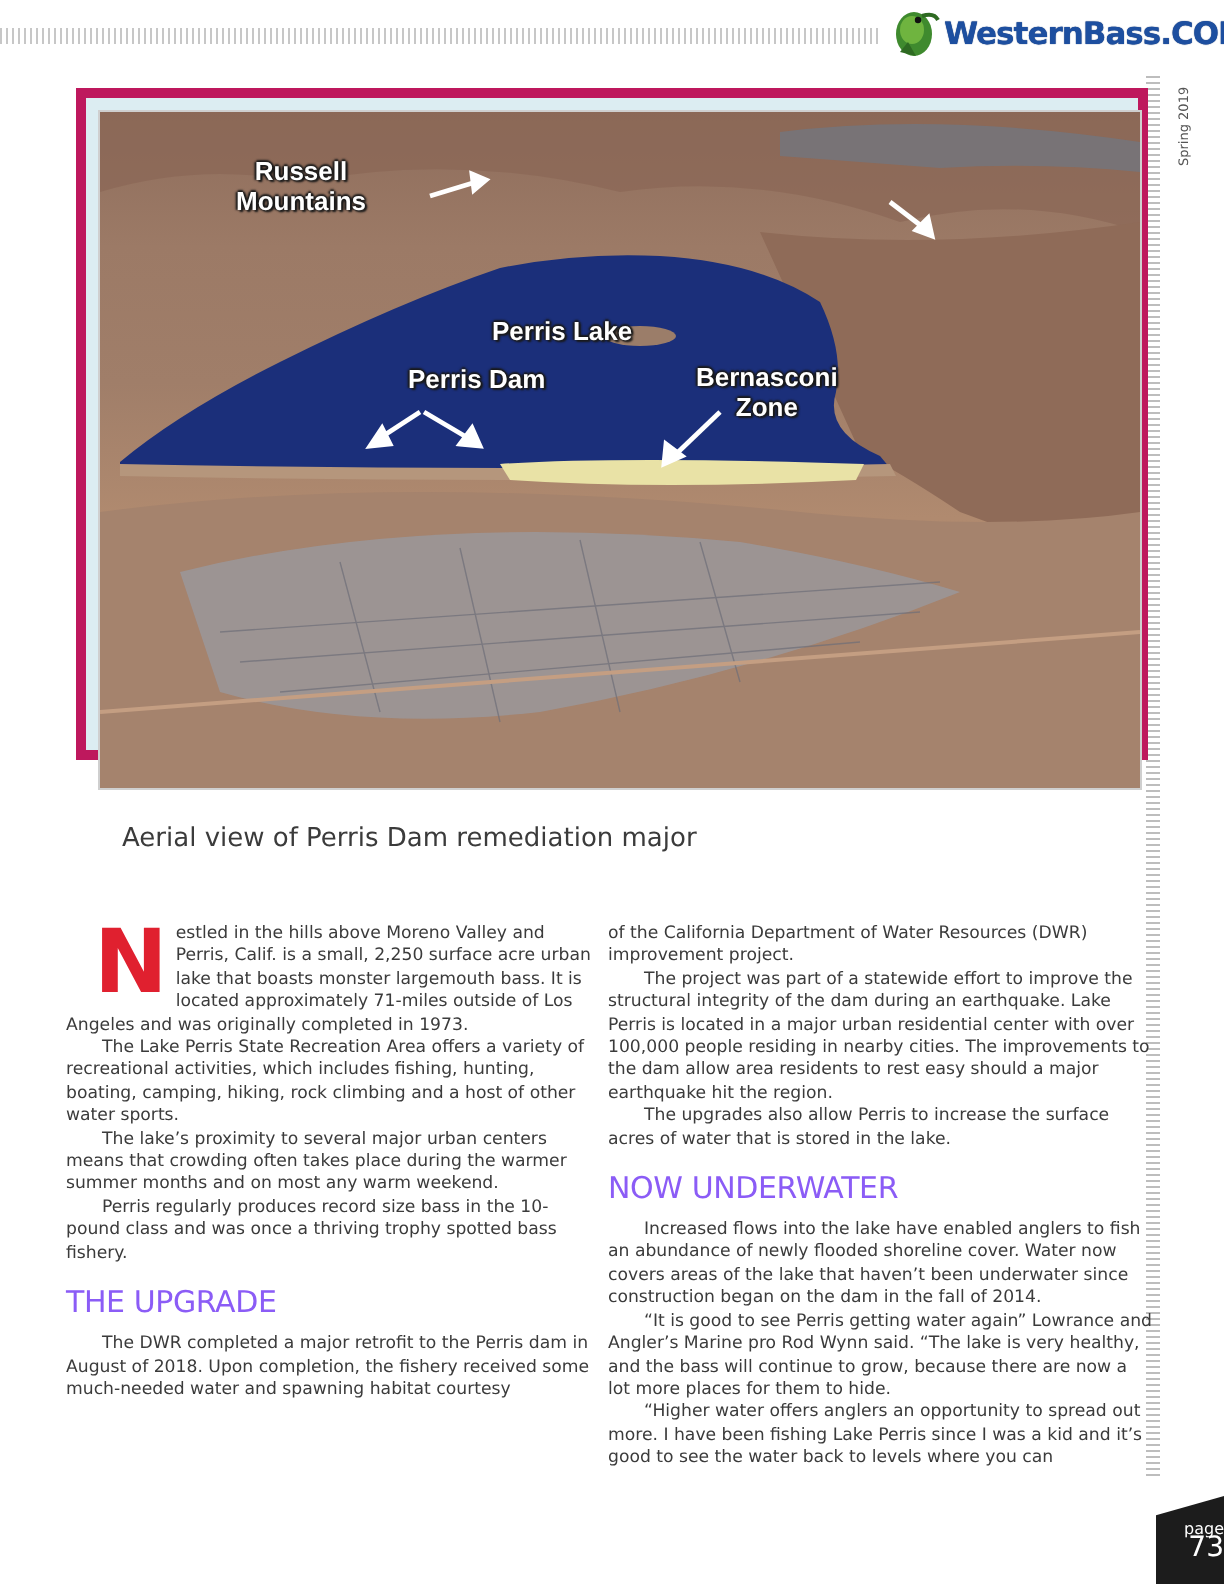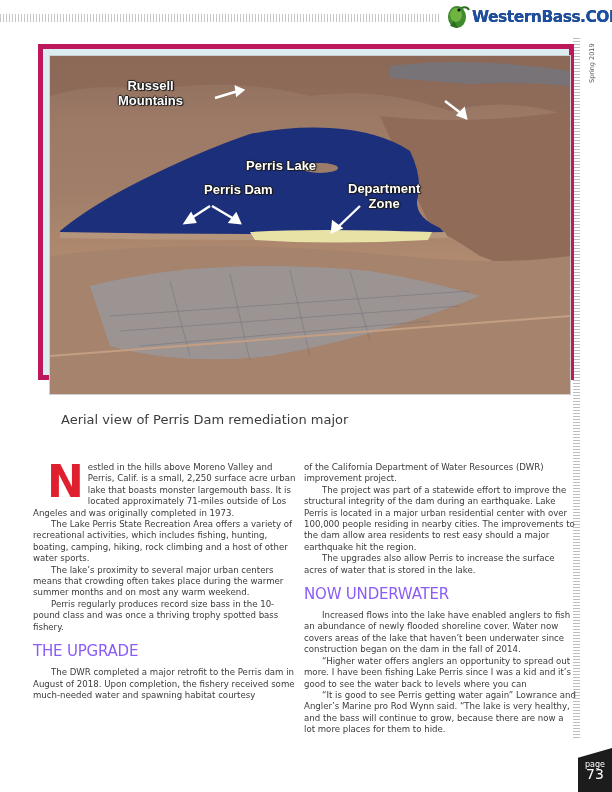--- a/index.html
+++ b/index.html
@@ -34,21 +34,21 @@
       font-size: 6.5px; color: #555; text-align: center; line-height: 12px;
     }
     .side-ticks {
       position: absolute; left: 573px; top: 38px; width: 7px; height: 700px;
       background: repeating-linear-gradient(180deg, #bdbdbd 0 1px, transparent 1px 3px);
     }
     .page-tab {
       position: absolute; left: 578px; top: 748px; width: 34px; height: 44px;
       background: #1c1c1c;
       clip-path: polygon(0 22%, 100% 0, 100% 100%, 0 100%);
-      color: #ffffff; text-align: center;
+      color: #ffffff; text-align: right;
     }
     .page-tab .lbl { display: block; font-size: 8px; margin-top: 12px; line-height: 9px; }
     .page-tab .num { display: block; font-size: 14px; font-weight: normal; line-height: 11px; }
 
     
     .figure {
       position: absolute; left: 38px; top: 44px; width: 536px; height: 336px;
       border: 5px solid #be185d; background: #dcedf2; box-sizing: border-box;
     }
     .photo {
@@ -153,36 +153,36 @@
         <path d="M162 150 L184 163"></path>
           <path d="M180 166 L190 167 L186 158 Z"></path>
         <path d="M310 150 L287 172"></path>
           <path d="M283 166 L282 176 L291 172 Z"></path>
       </g>
     </svg>
     <div class="lbl" style="left:68px;top:22px;"><span style="white-space:pre-line;">Russell
 Mountains</span></div>
     <div class="lbl" style="left:196px;top:102px;"><span>Perris Lake</span></div>
     <div class="lbl" style="left:130px;top:126px;margin-left:24px;"><span>Perris Dam</span></div>
-    <div class="lbl" style="left:298px;top:125px;"><span style="white-space:pre-line;">Department
+    <div class="lbl" style="left:298px;top:125px;"><span style="white-space:pre-line;">Bernasconi
 Zone</span></div>
   </div>
   <div class="caption">Aerial view of Perris Dam remediation major</div>
 </div>
 
 <div class="col left">
   <p class="noindent"><span class="dropcap">N</span><span>estled in the hills above Moreno Valley and Perris, Calif. is a small, 2,250 surface acre urban lake that boasts monster largemouth bass. It is located approximately 71-miles outside of Los Angeles and was originally completed in 1973.</span></p>
   <p>The Lake Perris State Recreation Area offers a variety of recreational activities, which includes fishing, hunting, boating, camping, hiking, rock climbing and a host of other water sports.</p>
   <p>The lake’s proximity to several major urban centers means that crowding often takes place during the warmer summer months and on most any warm weekend.</p>
   <p>Perris regularly produces record size bass in the 10-pound class and was once a thriving trophy spotted bass fishery.</p>
   <div class="section-h">THE UPGRADE</div>
   <p>The DWR completed a major retrofit to the Perris dam in August of 2018. Upon completion, the fishery received some much-needed water and spawning habitat courtesy</p>
 </div>
 
 <div class="col right">
   <p class="noindent">of the California Department of Water Resources (DWR) improvement project.</p>
   <p>The project was part of a statewide effort to improve the structural integrity of the dam during an earthquake. Lake Perris is located in a major urban residential center with over 100,000 people residing in nearby cities. The improvements to the dam allow area residents to rest easy should a major earthquake hit the region.</p>
   <p>The upgrades also allow Perris to increase the surface acres of water that is stored in the lake.</p>
   <div class="section-h">NOW UNDERWATER</div>
   <p>Increased flows into the lake have enabled anglers to fish an abundance of newly flooded shoreline cover. Water now covers areas of the lake that haven’t been underwater since construction began on the dam in the fall of 2014.</p>
+  <p>“It is good to see Perris getting water again” Lowrance and Angler’s Marine pro Rod Wynn said. “The lake is very healthy, and the bass will continue to grow, because there are now a lot more places for them to hide.</p>
   <p>“Higher water offers anglers an opportunity to spread out more. I have been fishing Lake Perris since I was a kid and it’s good to see the water back to levels where you can</p>
-  <p>“It is good to see Perris getting water again” Lowrance and Angler’s Marine pro Rod Wynn said. “The lake is very healthy, and the bass will continue to grow, because there are now a lot more places for them to hide.</p>
 </div>
 
 </body></html>

